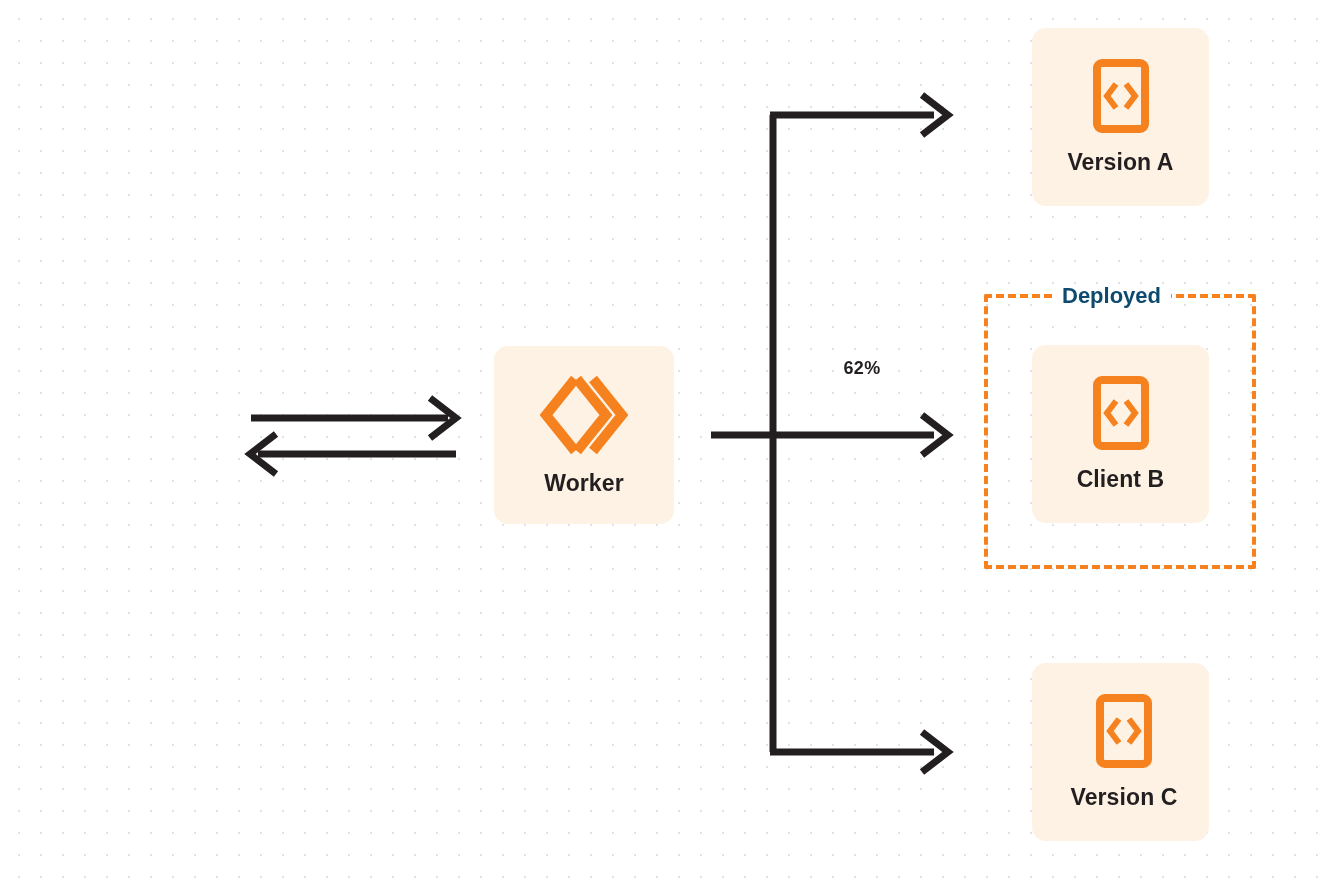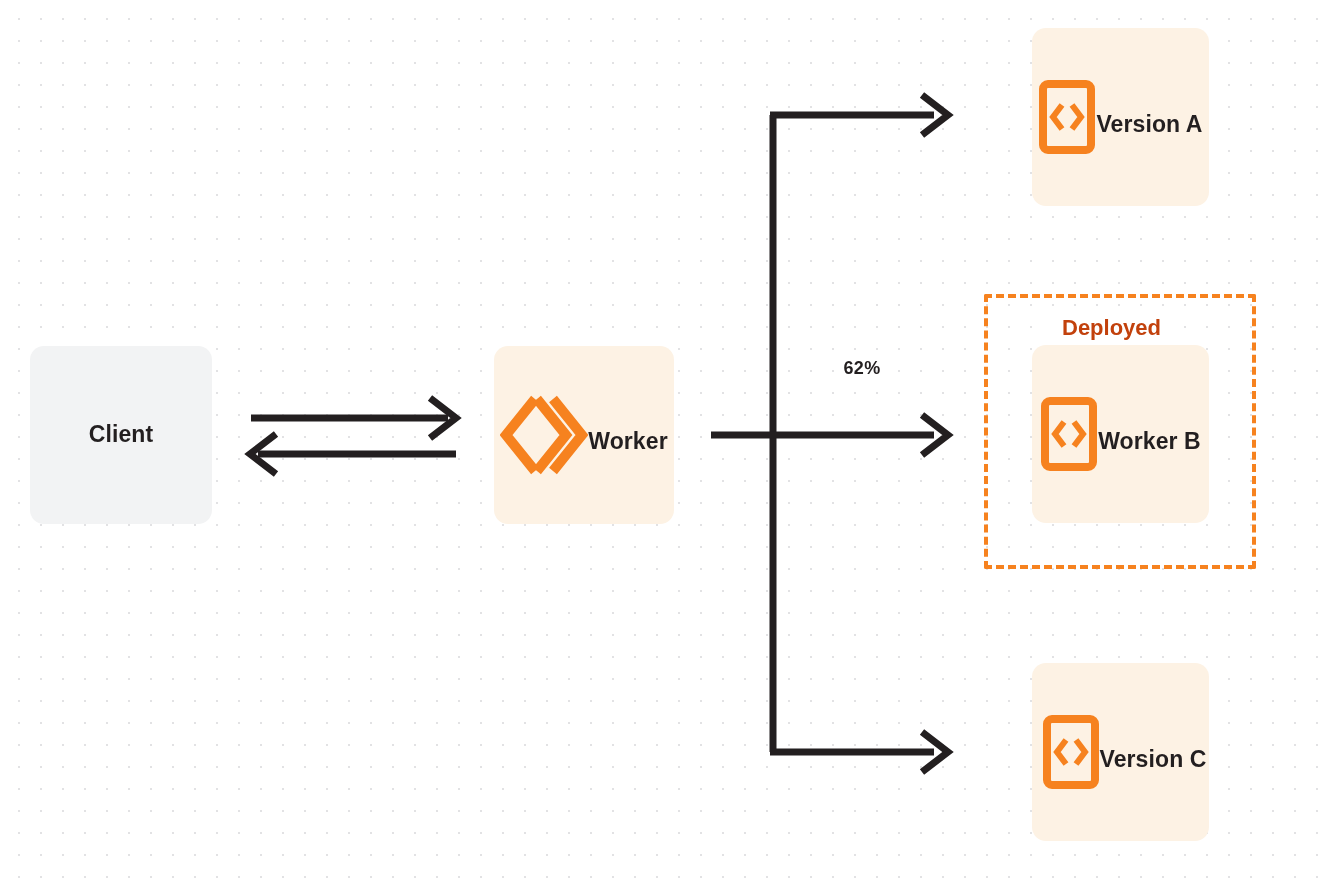--- a/index.html
+++ b/index.html
@@ -20,21 +20,21 @@
     background-image: radial-gradient(circle, #e2e2e4 1.3px, rgba(255,255,255,0) 1.4px);
     background-size: 22px 22px;
     background-position: 8px 8px;
   }
 
   
   .node {
     position: absolute;
     border-radius: 14px;
     display: flex;
-    flex-direction: row;
+    flex-direction: column;
     align-items: center;
     justify-content: center;
     box-sizing: border-box;
   }
 
   .node-label {
     font-size: 23px;
     font-weight: bold;
     color: #231f20;
     letter-spacing: 0.1px;
@@ -86,26 +86,25 @@
     box-sizing: border-box;
     border: 4px dashed #f6821f;
     border-radius: 2px;
   }
   #deployed-label {
     position: absolute;
     left: 1052px;
     top: 284px;
     padding: 0 10px;
     background: #ffffff;
-    color: #c2410c;
+    color: #0c4a6e;
     font-size: 22px;
     font-weight: bold;
     line-height: 24px;
     white-space: nowrap;
-    margin-top: 32px;
   }
 
   
   #connectors {
     position: absolute;
     left: 0;
     top: 0;
     width: 1338px;
     height: 878px;
     pointer-events: none;
@@ -161,23 +160,20 @@
     <g>
       <line x1="770" y1="752" x2="934" y2="752" stroke="#231f20" stroke-width="7" stroke-linecap="butt"></line>
       <polyline points="922,732 948,752 922,772" fill="none" stroke="#231f20" stroke-width="7" stroke-linejoin="miter" stroke-linecap="butt"></polyline>
     </g>
   </svg>
 
   <div id="traffic-label">
     <span>62%</span>
   </div>
 
-  <div class="node" id="client-node">
-    <div class="node-label">Client</div>
-  </div>
 
   <div class="node" id="worker-node">
     <span>
       <svg class="worker-logo" width="88" height="84" viewBox="0 0 88 84" aria-hidden="true">
 
         <polyline points="35,6 6,42 35,78" fill="none" stroke="#f6821f" stroke-width="10" stroke-linejoin="miter" stroke-linecap="butt"></polyline>
 
         <polyline points="37,6 66,42 37,78" fill="none" stroke="#f6821f" stroke-width="10" stroke-linejoin="miter" stroke-linecap="butt"></polyline>
 
         <polyline points="53,6 82,42 53,78" fill="none" stroke="#f6821f" stroke-width="10" stroke-linejoin="miter" stroke-linecap="butt"></polyline>
@@ -201,21 +197,21 @@
   <div id="deployed-label">Deployed</div>
 
   <div class="node version-node" id="version-b-node">
     <span>
       <svg class="code-icon" width="58" height="76" viewBox="0 0 58 76" aria-hidden="true">
         <rect x="5" y="5" width="48" height="66" rx="5" ry="5" fill="none" stroke="#f6821f" stroke-width="8"></rect>
         <polyline points="24,26 15,38 24,50" fill="none" stroke="#f6821f" stroke-width="6" stroke-linejoin="miter" stroke-linecap="butt"></polyline>
         <polyline points="34,26 43,38 34,50" fill="none" stroke="#f6821f" stroke-width="6" stroke-linejoin="miter" stroke-linecap="butt"></polyline>
       </svg>
     </span>
-    <div class="node-label">Worker B</div>
+    <div class="node-label">Client B</div>
   </div>
 
   <div class="node version-node" id="version-c-node">
     <span>
       <svg class="code-icon" width="58" height="76" viewBox="0 0 58 76" aria-hidden="true">
         <rect x="5" y="5" width="48" height="66" rx="5" ry="5" fill="none" stroke="#f6821f" stroke-width="8"></rect>
         <polyline points="24,26 15,38 24,50" fill="none" stroke="#f6821f" stroke-width="6" stroke-linejoin="miter" stroke-linecap="butt"></polyline>
         <polyline points="34,26 43,38 34,50" fill="none" stroke="#f6821f" stroke-width="6" stroke-linejoin="miter" stroke-linecap="butt"></polyline>
       </svg>
     </span>

